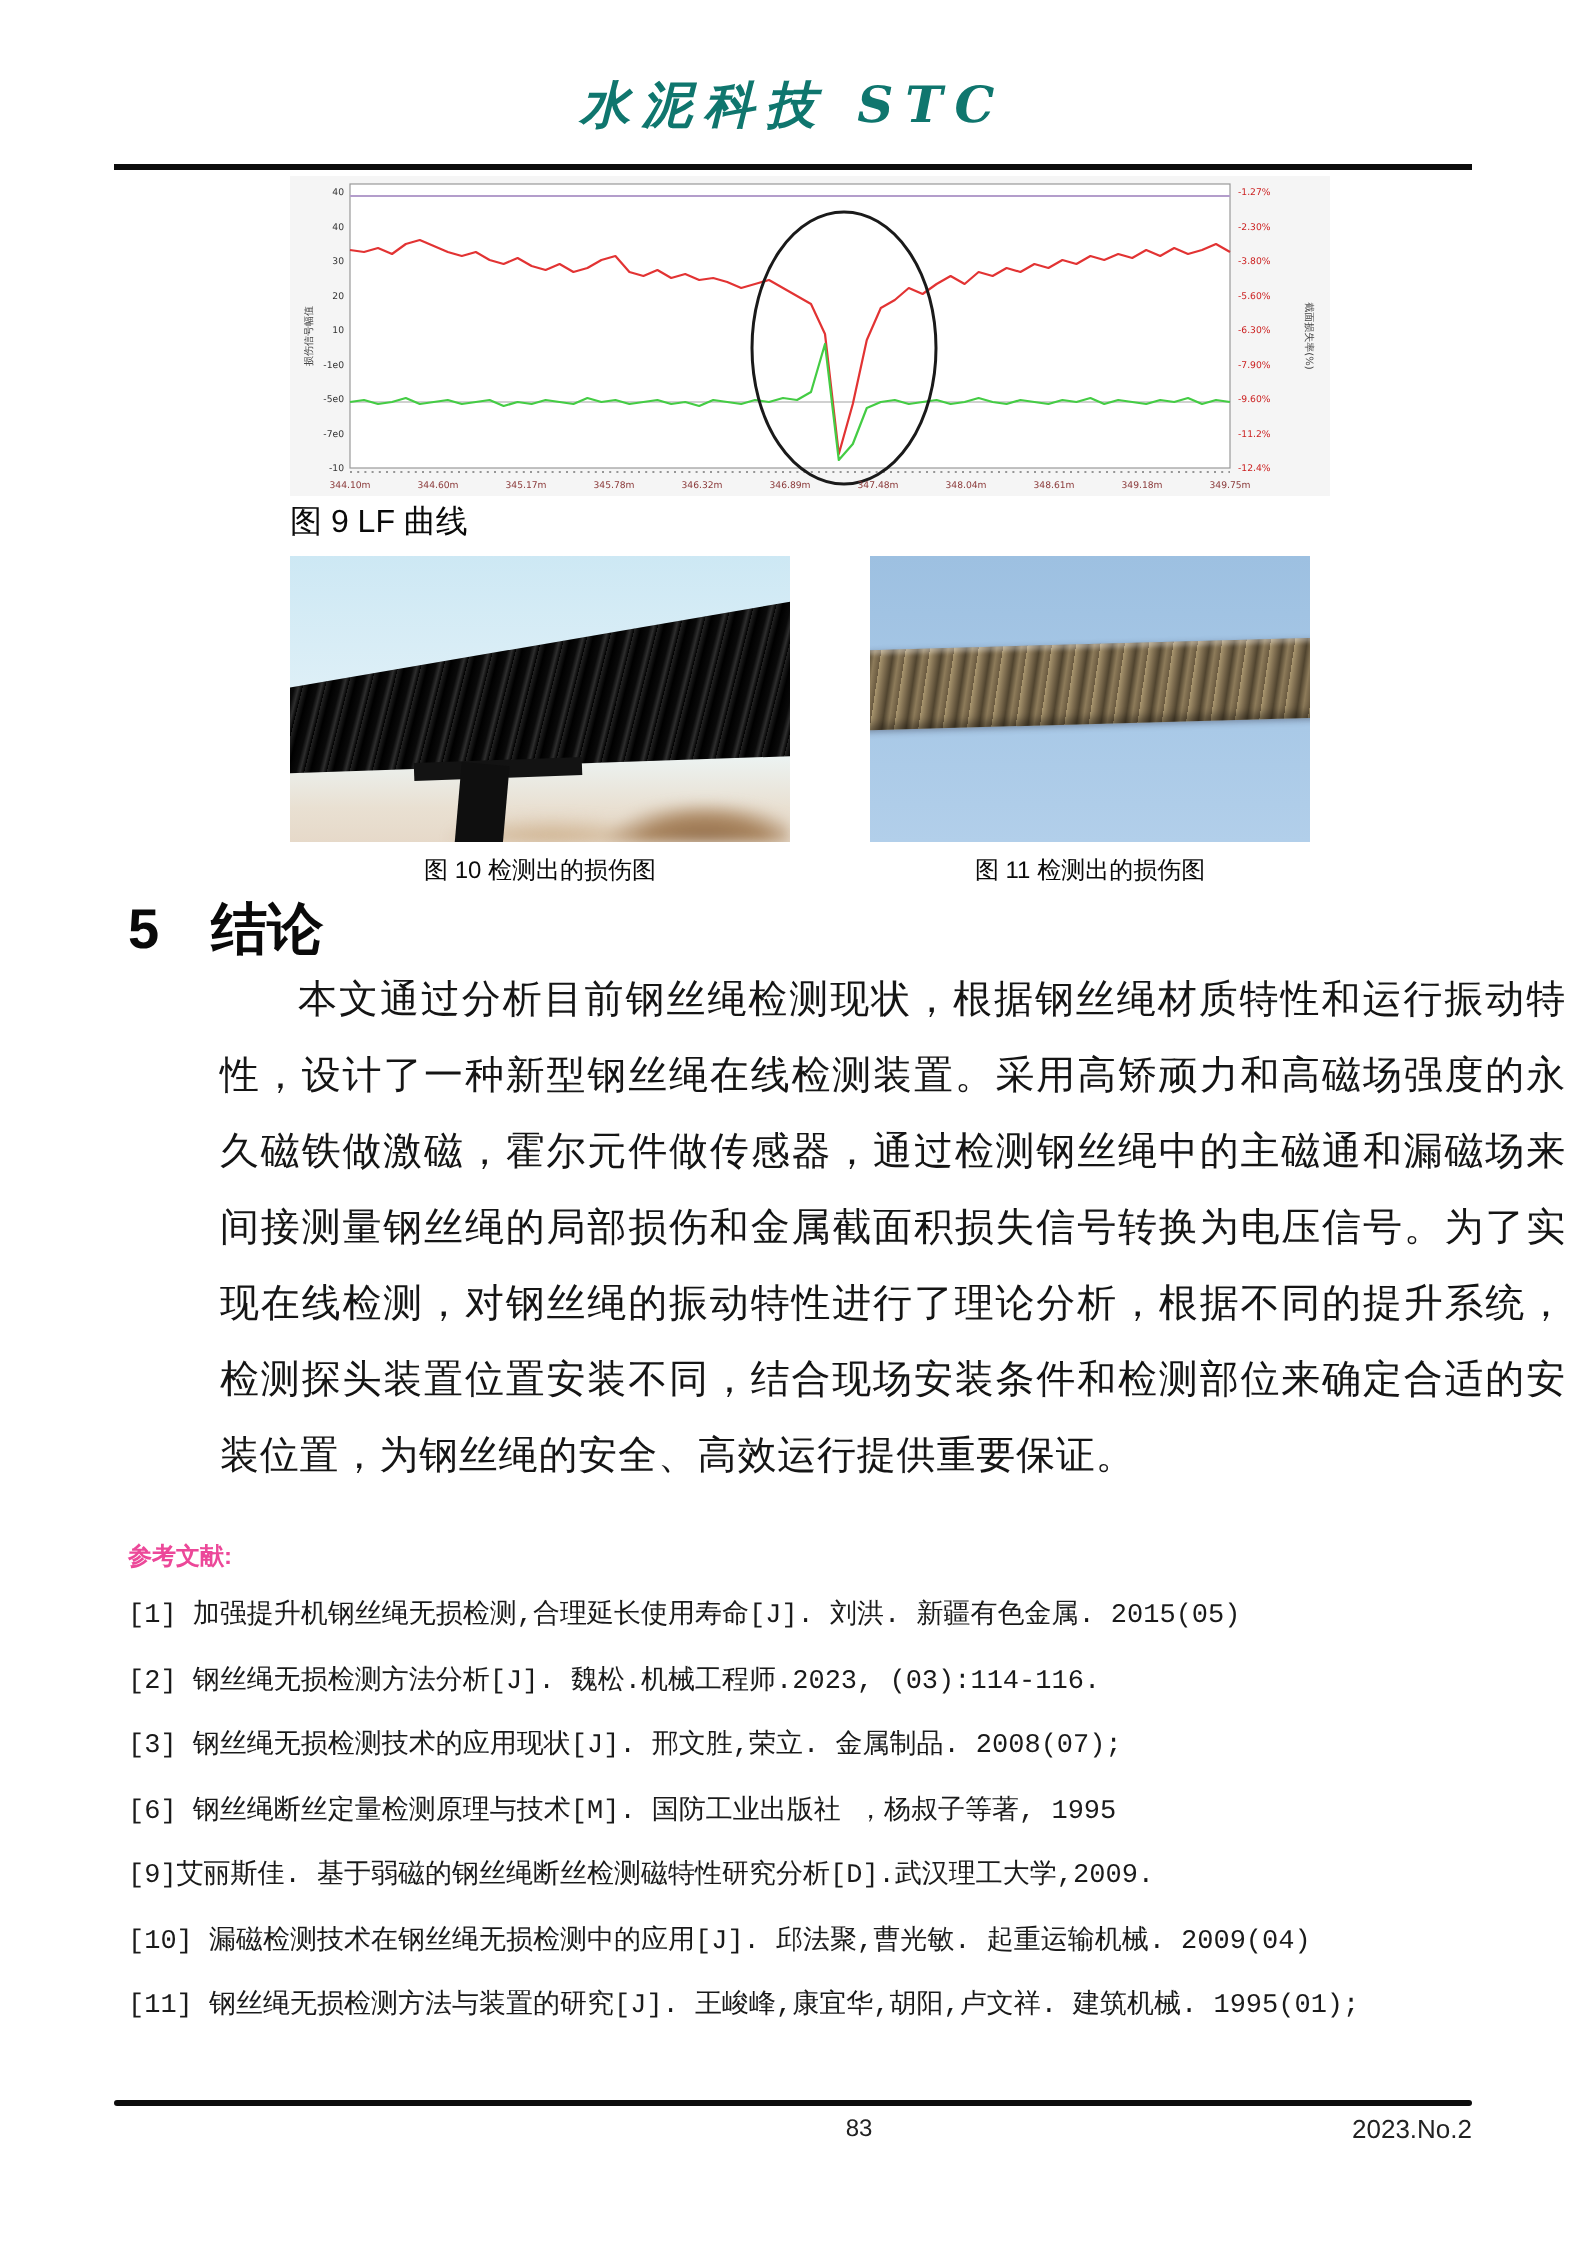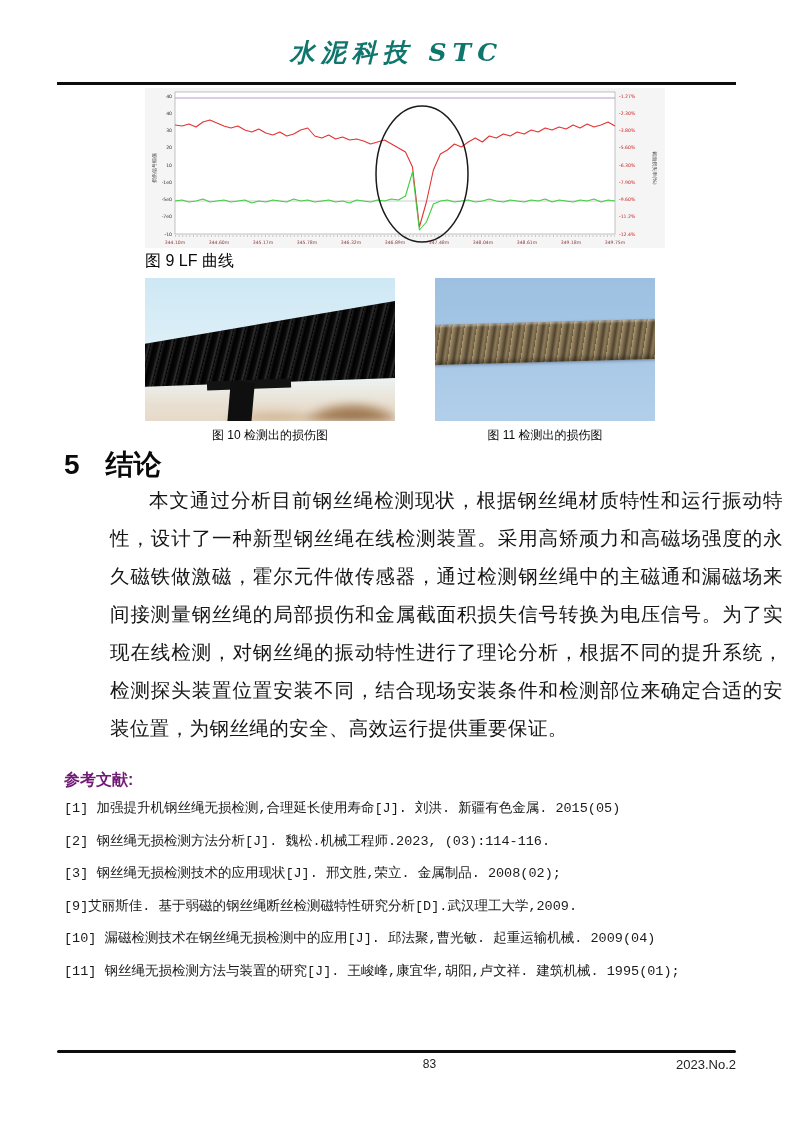--- a/index.html
+++ b/index.html
@@ -59,21 +59,21 @@
   }
   .section-heading .sec-num{margin-right:26px;}
   .body-paragraph{
     position:absolute;top:482px;left:64px;width:673px;
     font-size:19.5px;line-height:38px;text-align:justify;text-indent:2em;
     letter-spacing:0.4px;color:#151515;margin-left:46px;
   }
   
   .refs-heading{
     position:absolute;top:770px;left:64px;
-    font-family:Liberation Sans, sans-serif;font-weight:bold;font-size:16px;color:#701a75;
+    font-family:Liberation Sans, sans-serif;font-weight:bold;font-size:12px;color:#ec4899;
   }
   .refs-list{
     position:absolute;top:793px;left:64px;width:676px;
     font-family:Liberation Mono, monospace;font-size:13.5px;color:#1a1a1a;
   }
   .ref-item{height:32.5px;line-height:32.5px;white-space:nowrap;overflow:hidden;}
   
   .footer-rule{position:absolute;top:1050px;left:57px;width:679px;height:3px;background:#0d0d0d;border-radius:2px;}
   .page-number{
     position:absolute;top:1057px;left:0;width:100%;text-align:center;
@@ -151,21 +151,22 @@
   <div class="section-heading">
     <span class="sec-num">5</span><span>结论</span>
   </div>
 
   <div class="body-paragraph">本文通过分析目前钢丝绳检测现状，根据钢丝绳材质特性和运行振动特性，设计了一种新型钢丝绳在线检测装置。采用高矫顽力和高磁场强度的永久磁铁做激磁，霍尔元件做传感器，通过检测钢丝绳中的主磁通和漏磁场来间接测量钢丝绳的局部损伤和金属截面积损失信号转换为电压信号。为了实现在线检测，对钢丝绳的振动特性进行了理论分析，根据不同的提升系统，检测探头装置位置安装不同，结合现场安装条件和检测部位来确定合适的安装位置，为钢丝绳的安全、高效运行提供重要保证。</div>
 
   <div class="refs-heading">参考文献:</div>
   <div class="refs-list">
     <div class="ref-item">[1]  加强提升机钢丝绳无损检测,合理延长使用寿命[J]. 刘洪. 新疆有色金属. 2015(05)</div>
     <div class="ref-item">[2]  钢丝绳无损检测方法分析[J]. 魏松.机械工程师.2023, (03):114-116.</div>
-    <div class="ref-item">[3]  钢丝绳无损检测技术的应用现状[J]. 邢文胜,荣立. 金属制品. 2008(02);</div>
+    <div class="ref-item">[3]  钢丝绳无损检测技术的应用现状[J]. 邢文胜,荣立. 金属制品. 2008(07);</div>
+    <div class="ref-item">[6]  钢丝绳断丝定量检测原理与技术[M]. 国防工业出版社 ，杨叔子等著, 1995</div>
     <div class="ref-item">[9]艾丽斯佳. 基于弱磁的钢丝绳断丝检测磁特性研究分析[D].武汉理工大学,2009.</div>
     <div class="ref-item">[10]  漏磁检测技术在钢丝绳无损检测中的应用[J]. 邱法聚,曹光敏.  起重运输机械. 2009(04)</div>
     <div class="ref-item">[11]  钢丝绳无损检测方法与装置的研究[J]. 王峻峰,康宜华,胡阳,卢文祥. 建筑机械. 1995(01);</div>
   </div>
 
   <div class="footer-rule"></div>
   <div class="page-number">83</div>
   <div class="issue-number">2023.No.2</div>
 
 </div>

